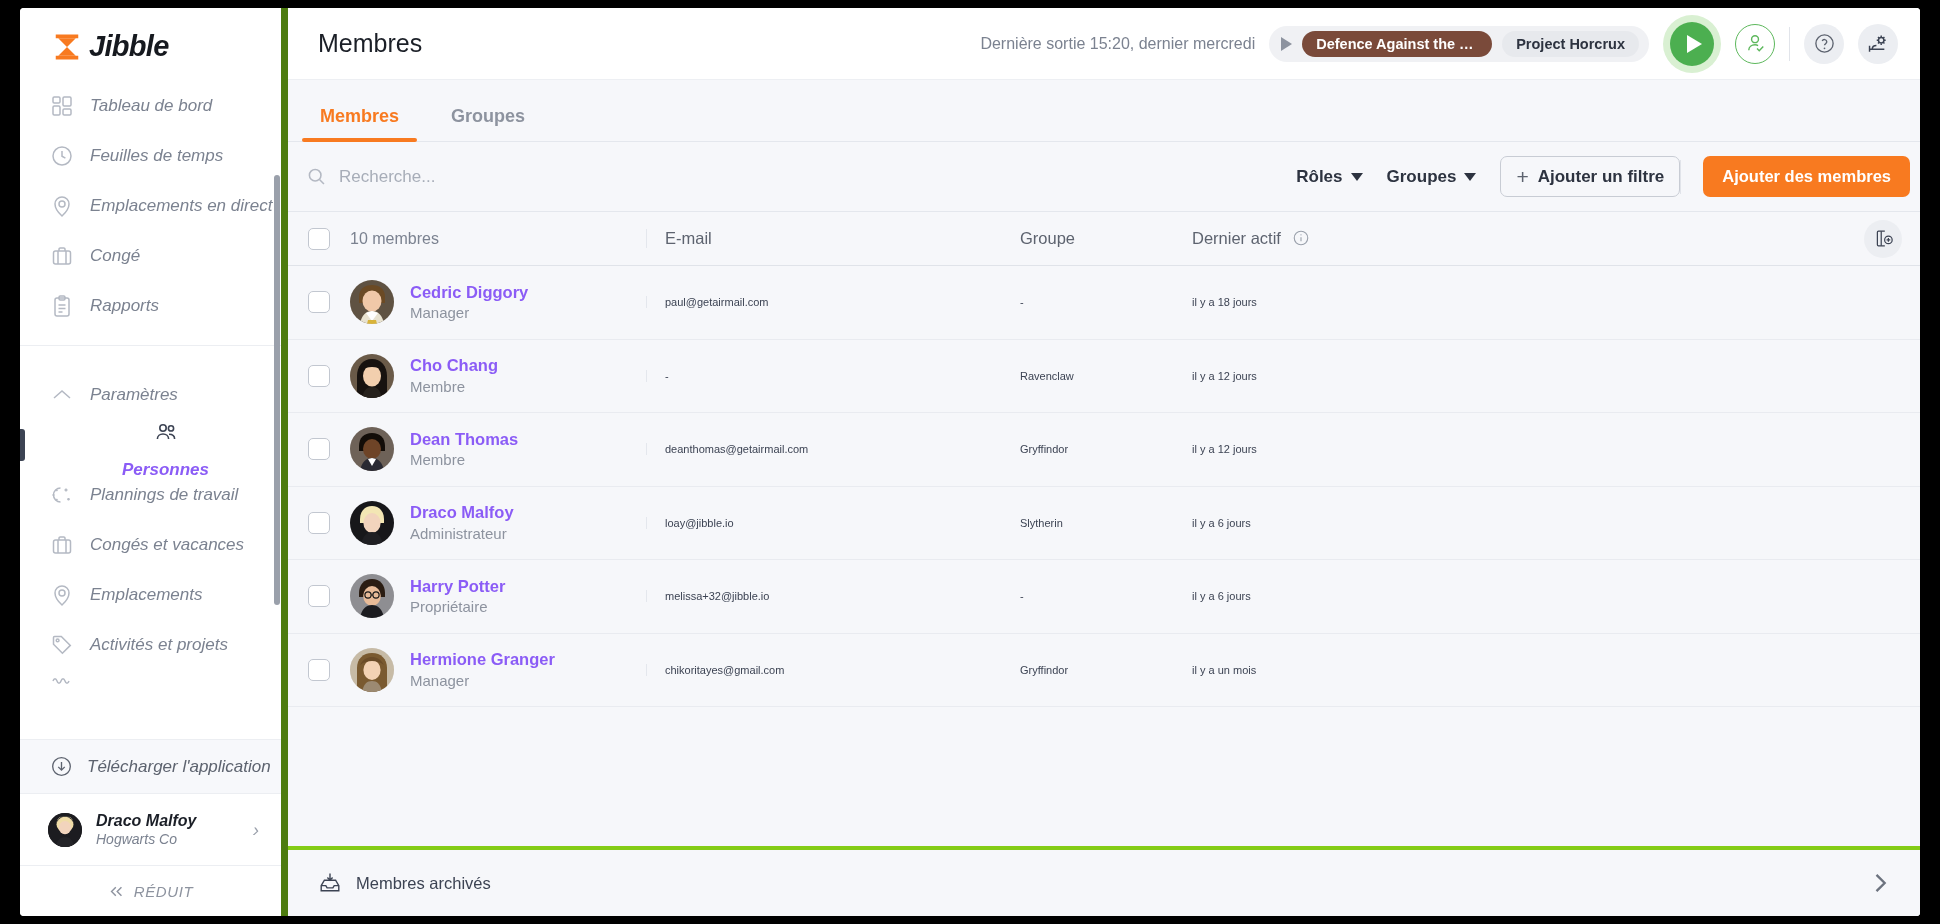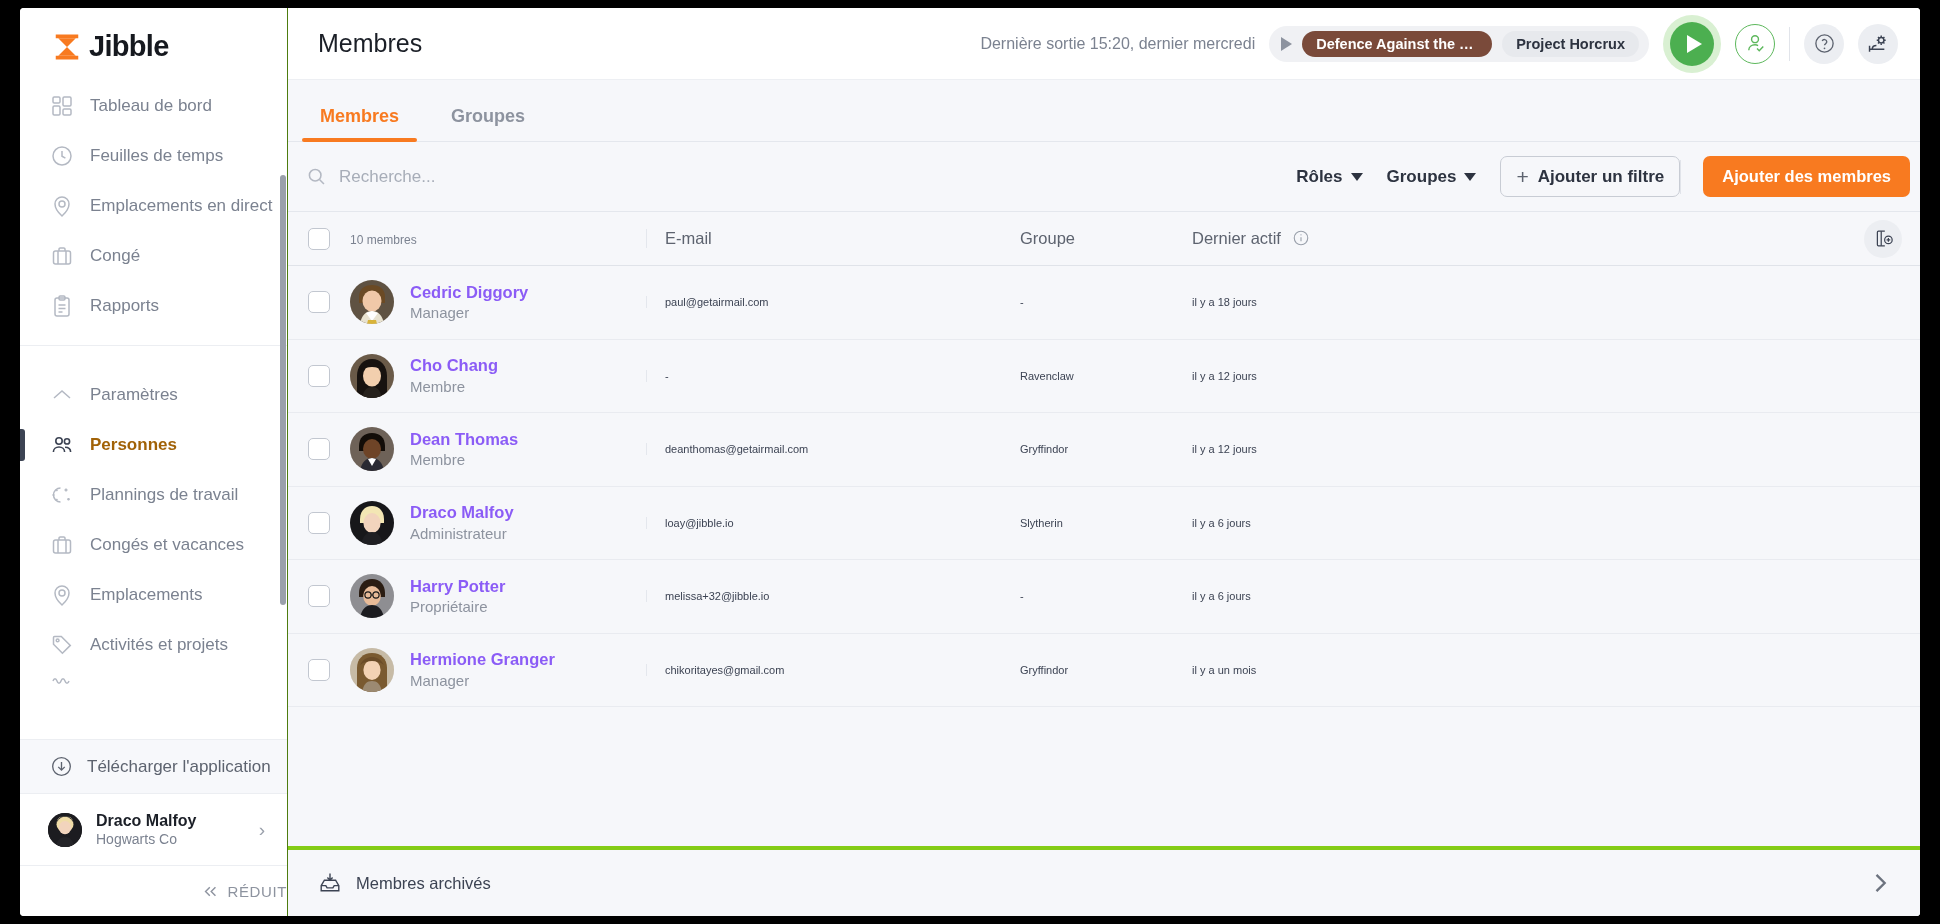--- a/index.html
+++ b/index.html
@@ -17,24 +17,25 @@
     background: #ffffff;
     border-radius: 4px;
     overflow: hidden;
     display: flex;
   }
 
   
   .sidebar {
     width: 268px; height: 100%;
     background: #ffffff;
-    border-right: 1px solid #4d7c0f;
+    border-right: 7px solid #4d7c0f;
     display: flex; flex-direction: column;
     position: relative;
     flex: none;
+    font-style: italic;
   }
   .logo-row {
     display: flex; align-items: center; gap: 7px;
     padding: 22px 0 14px 32px;
   }
   .logo-mark { width: 30px; height: 30px; flex: none; }
   .logo-text {
     font-size: 29px; font-weight: bold; color: #16191f;
     letter-spacing: -0.7px;
   }
@@ -43,21 +44,21 @@
   }
   .nav-group { padding-top: 4px; }
   .nav-group.second { border-top: 1px solid #eceef2; margin-top: 14px; padding-top: 24px; }
   .nav-item {
     display: flex; align-items: center; gap: 16px;
     height: 50px; padding-left: 30px;
     color: #7b8290; font-size: 17px;
     cursor: pointer; position: relative;
   }
   .nav-item .ico { width: 24px; height: 24px; flex: none; display:block; }
-  .nav-item.active { color: #a16207; font-weight: bold; }
+  .nav-item.active { color: #8b5cf6; font-weight: bold; flex-direction: column; }
   .nav-item.active::before {
     content: ""; position: absolute; left: 0; top: 9px;
     width: 5px; height: 32px; background: #3c4353; border-radius: 0 3px 3px 0;
   }
   .nav-item.clipped { height: 22px; overflow: hidden; }
   .scrollbar {
     position: absolute; right: 1px; top: 98px;
     width: 6px; height: 430px; border-radius: 4px; background: #9aa0ab;
   }
   .download-row {
@@ -75,21 +76,21 @@
   }
   .avatar-sm {
     width: 34px; height: 34px; border-radius: 50%;
     flex: none; overflow: hidden; background:#2a2a2a;
   }
   .acct-txt { flex: 1 1 auto; line-height: 1.25; }
   .acct-name { font-size: 16px; font-weight: bold; color: #1b1f27; }
   .acct-org { font-size: 14px; color: #7b8290; }
   .chev { color: #9aa0ab; font-size: 19px; }
   .reduce-row {
-    height: 50px; display: flex; align-items: center; justify-content: flex-end;
+    height: 50px; display: flex; align-items: center; justify-content: center;
     gap: 9px; color: #8d939f; font-size: 15px; letter-spacing: .6px; cursor: pointer;
   }
 
   
   .main { flex: 1 1 auto; display: flex; flex-direction: column; min-width: 0; background:#fff; }
   .topbar {
     height: 72px; display: flex; align-items: center;
     padding: 0 22px 0 30px; gap: 14px; background:#fff;
     border-bottom: 1px solid #edeff3;
     flex: none;
@@ -202,21 +203,21 @@
   .cell-check { width: 62px; flex: none; display: flex; justify-content: center; }
   .cb {
     width: 22px; height: 22px; border: 1.5px solid #c2c7d0;
     border-radius: 5px; background: #fff; cursor: pointer;
   }
   .col-name { width: 296px; flex: none; }
   .col-email { width: 374px; flex: none; padding-left: 18px; border-left: 1px solid #e4e7ed; }
   .col-group { width: 172px; flex: none; }
   .col-active { flex: 1 1 auto; min-width: 0; }
   .th-txt { font-size: 16.5px; color: #5d636f; }
-  .th-name { font-size: 12px; color: #7b8290; }
+  .th-name { font-size: 16px; color: #7b8290; }
   .info-ic { display: inline-block; vertical-align: -3px; margin-left: 7px; }
   .col-icon { width: 74px; flex: none; display: flex; justify-content: center; }
   .hdr-icon-btn {
     width: 38px; height: 38px; border-radius: 50%; background: #eceef2;
     display: flex; align-items: center; justify-content: center; cursor: pointer;
   }
   .tbody { flex: 1 1 auto; overflow: hidden; }
   .trow {
     display: flex; align-items: center; height: 73.5px;
     border-bottom: 1px solid #e9ebf0;

